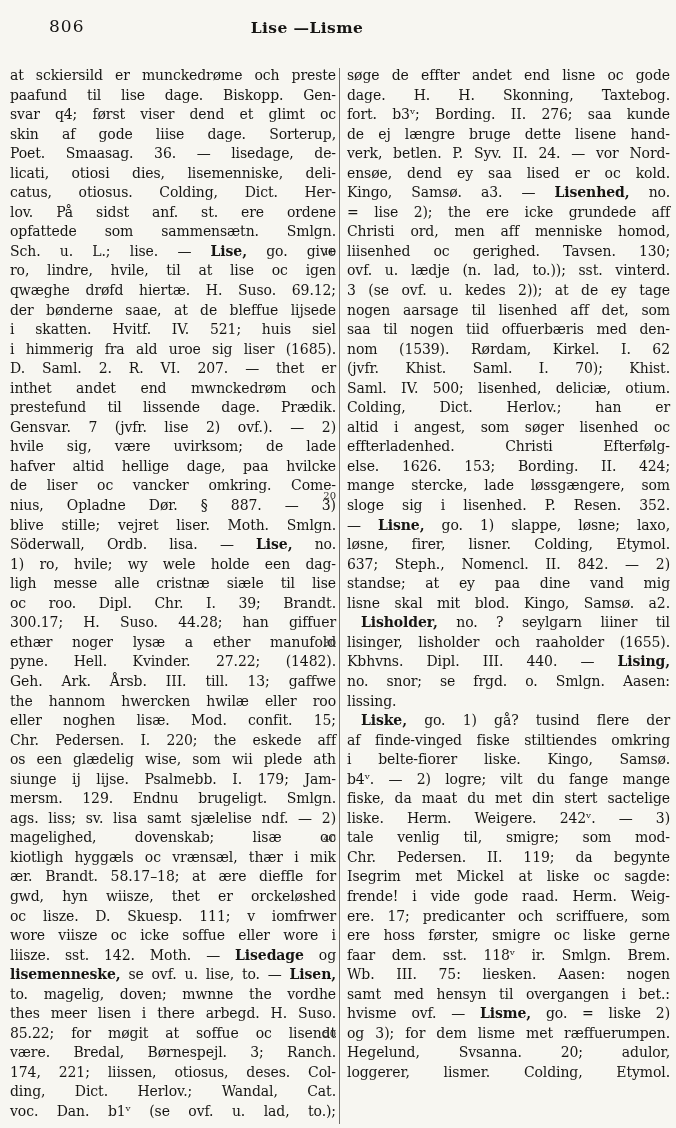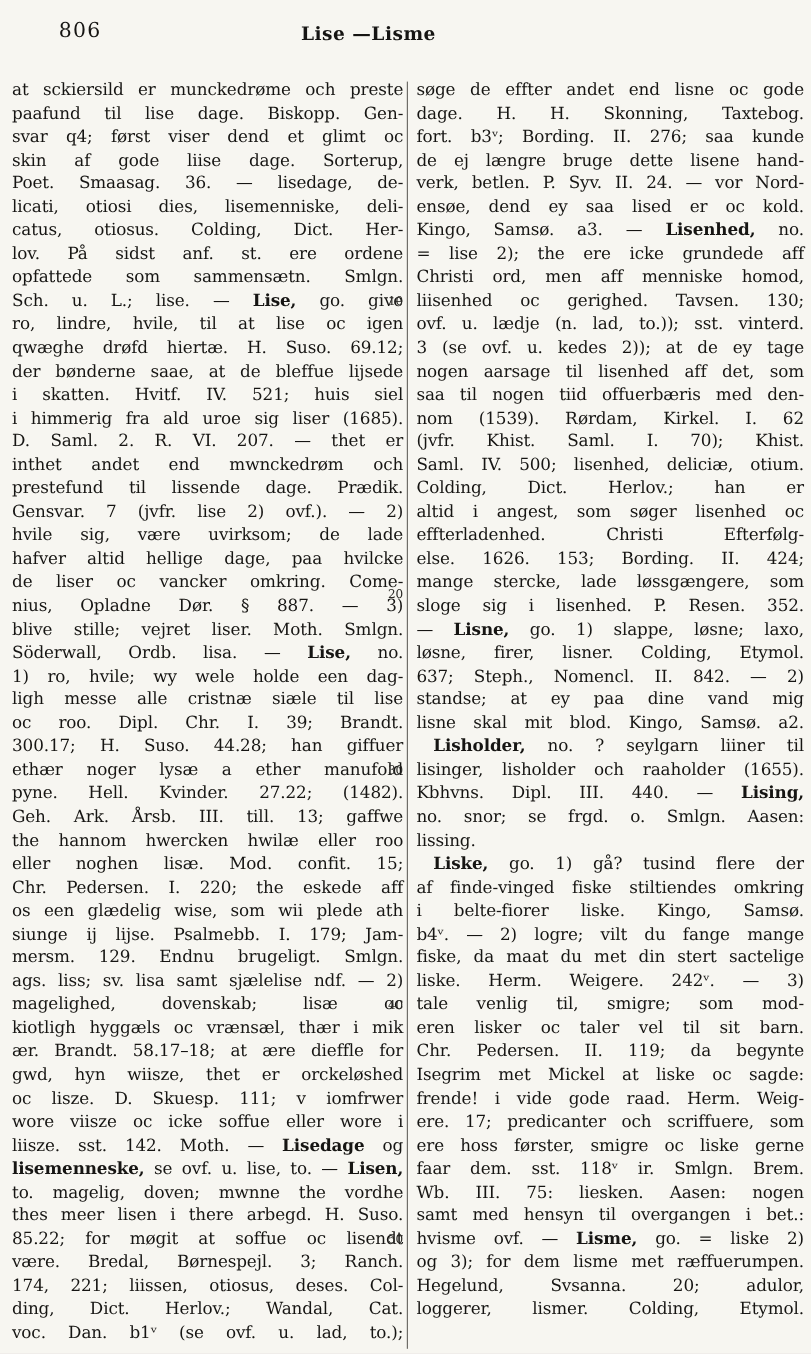--- a/index.html
+++ b/index.html
@@ -170,21 +170,20 @@
       <div class="line">Kbhvns. Dipl. III. 440. — <b>Lising,</b></div>
       <div class="line">no. snor; se frgd. o. Smlgn. Aasen:</div>
       <div class="line">lissing.</div>
       <div class="line indent"><b>Liske,</b> go. 1) gå? tusind flere der</div>
       <div class="line">af finde-vinged fiske stiltiendes omkring</div>
       <div class="line">i belte-fiorer liske. Kingo, Samsø.</div>
       <div class="line">b4ᵛ. — 2) logre; vilt du fange mange</div>
       <div class="line">fiske, da maat du met din stert sactelige</div>
       <div class="line">liske. Herm. Weigere. 242ᵛ. — 3)</div>
       <div class="line">tale venlig til, smigre; som mod-</div>
-      <div class="line">eren lisker oc taler vel til sit barn.</div>
       <div class="line">Chr. Pedersen. II. 119; da begynte</div>
       <div class="line">Isegrim met Mickel at liske oc sagde:</div>
       <div class="line">frende! i vide gode raad. Herm. Weig-</div>
       <div class="line">ere. 17; predicanter och scriffuere, som</div>
       <div class="line">ere hoss førster, smigre oc liske gerne</div>
       <div class="line">faar dem. sst. 118ᵛ ir. Smlgn. Brem.</div>
       <div class="line">Wb. III. 75: liesken. Aasen: nogen</div>
       <div class="line">samt med hensyn til overgangen i bet.:</div>
       <div class="line">hvisme ovf. — <b>Lisme,</b> go. = liske 2)</div>
       <div class="line">og 3); for dem lisme met ræffuerumpen.</div>

